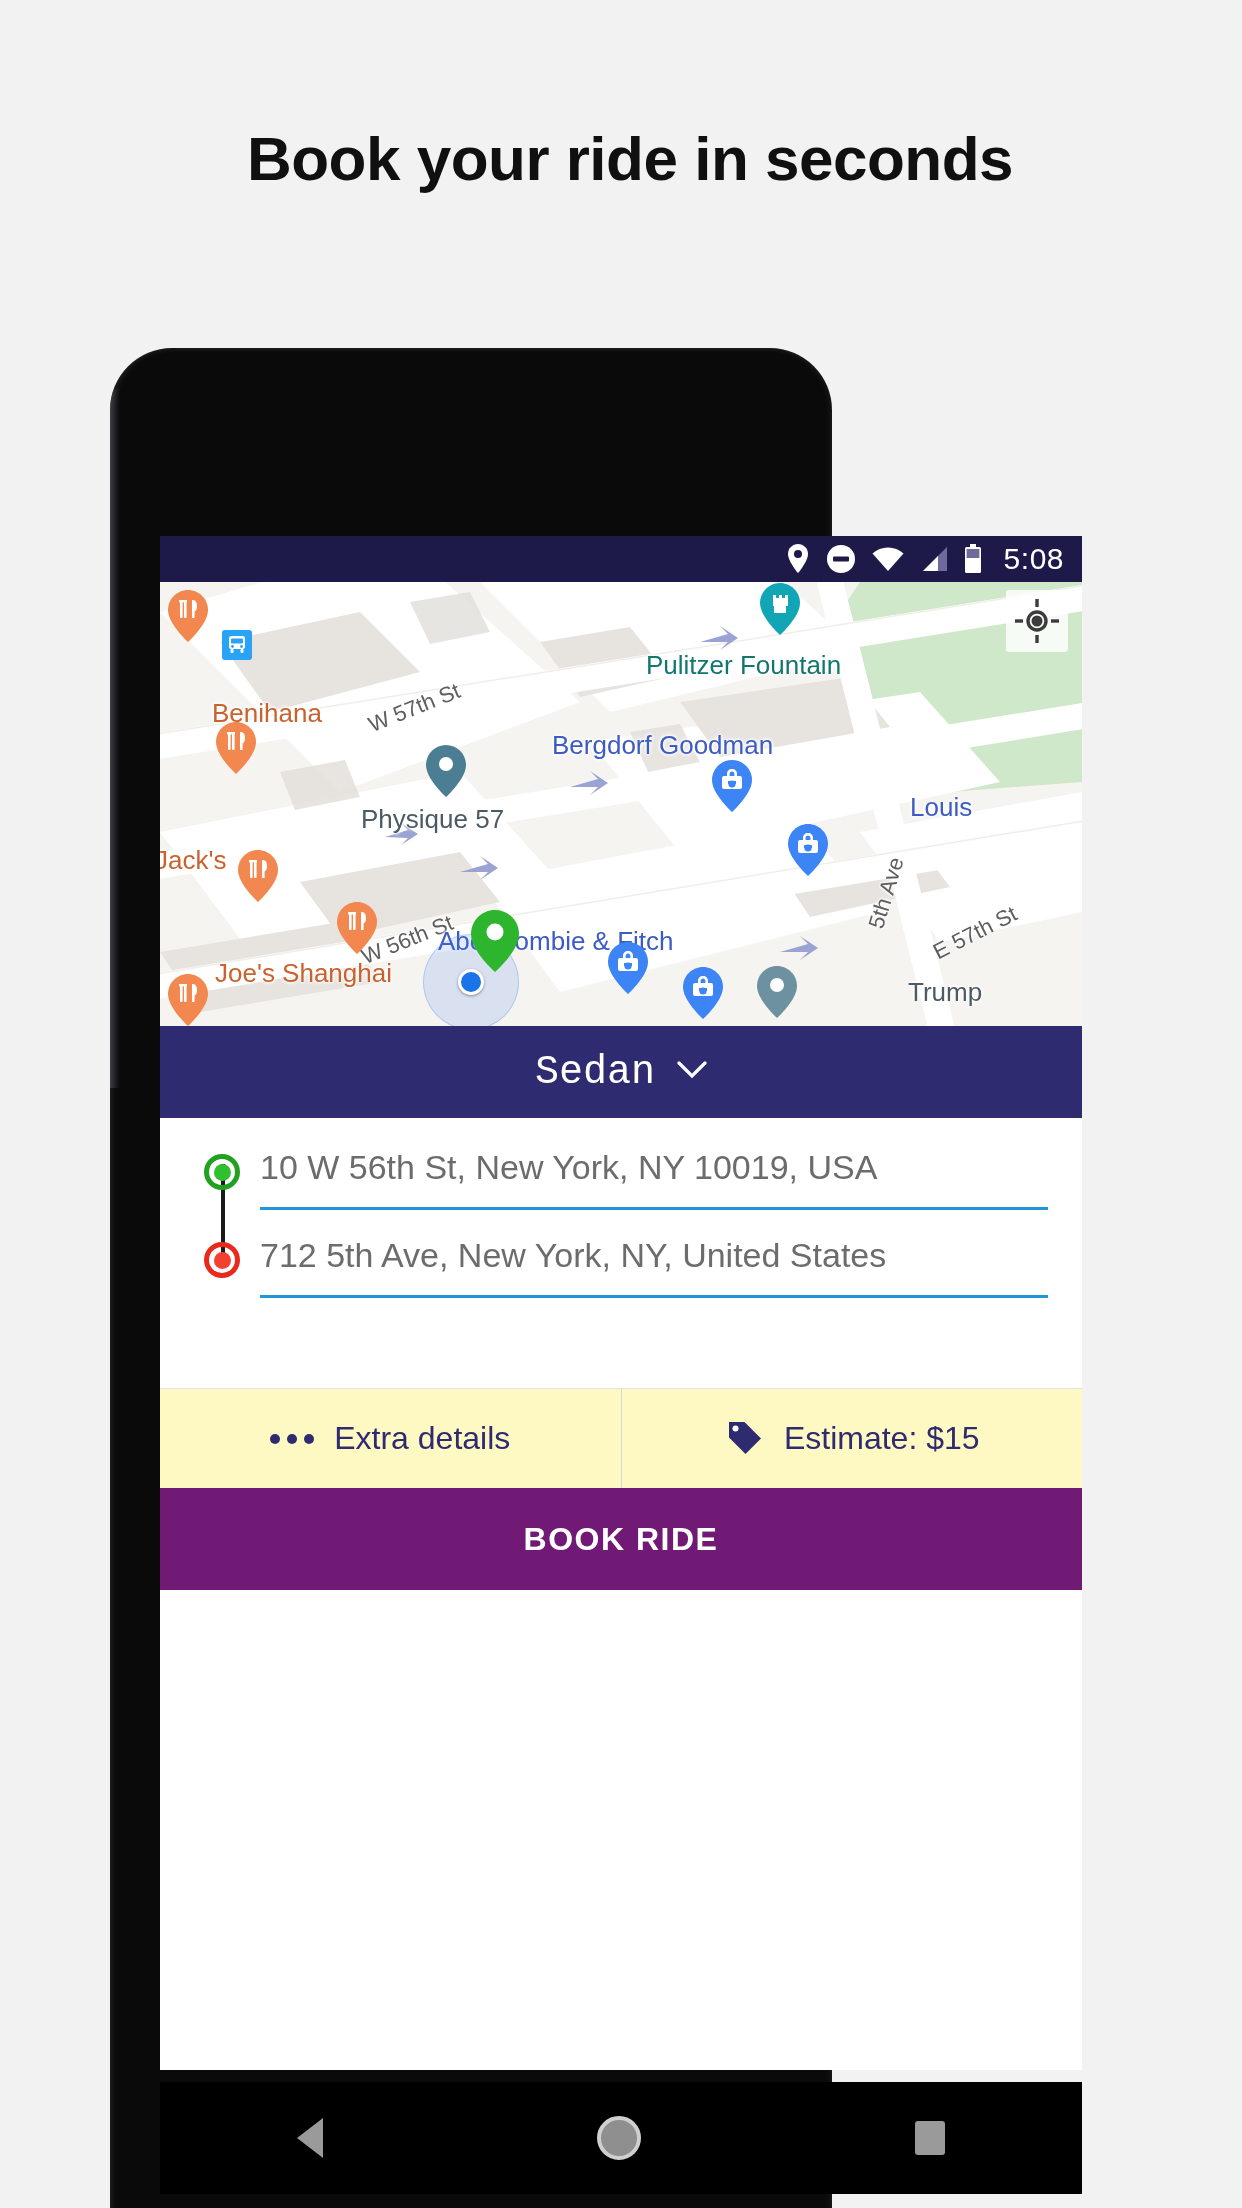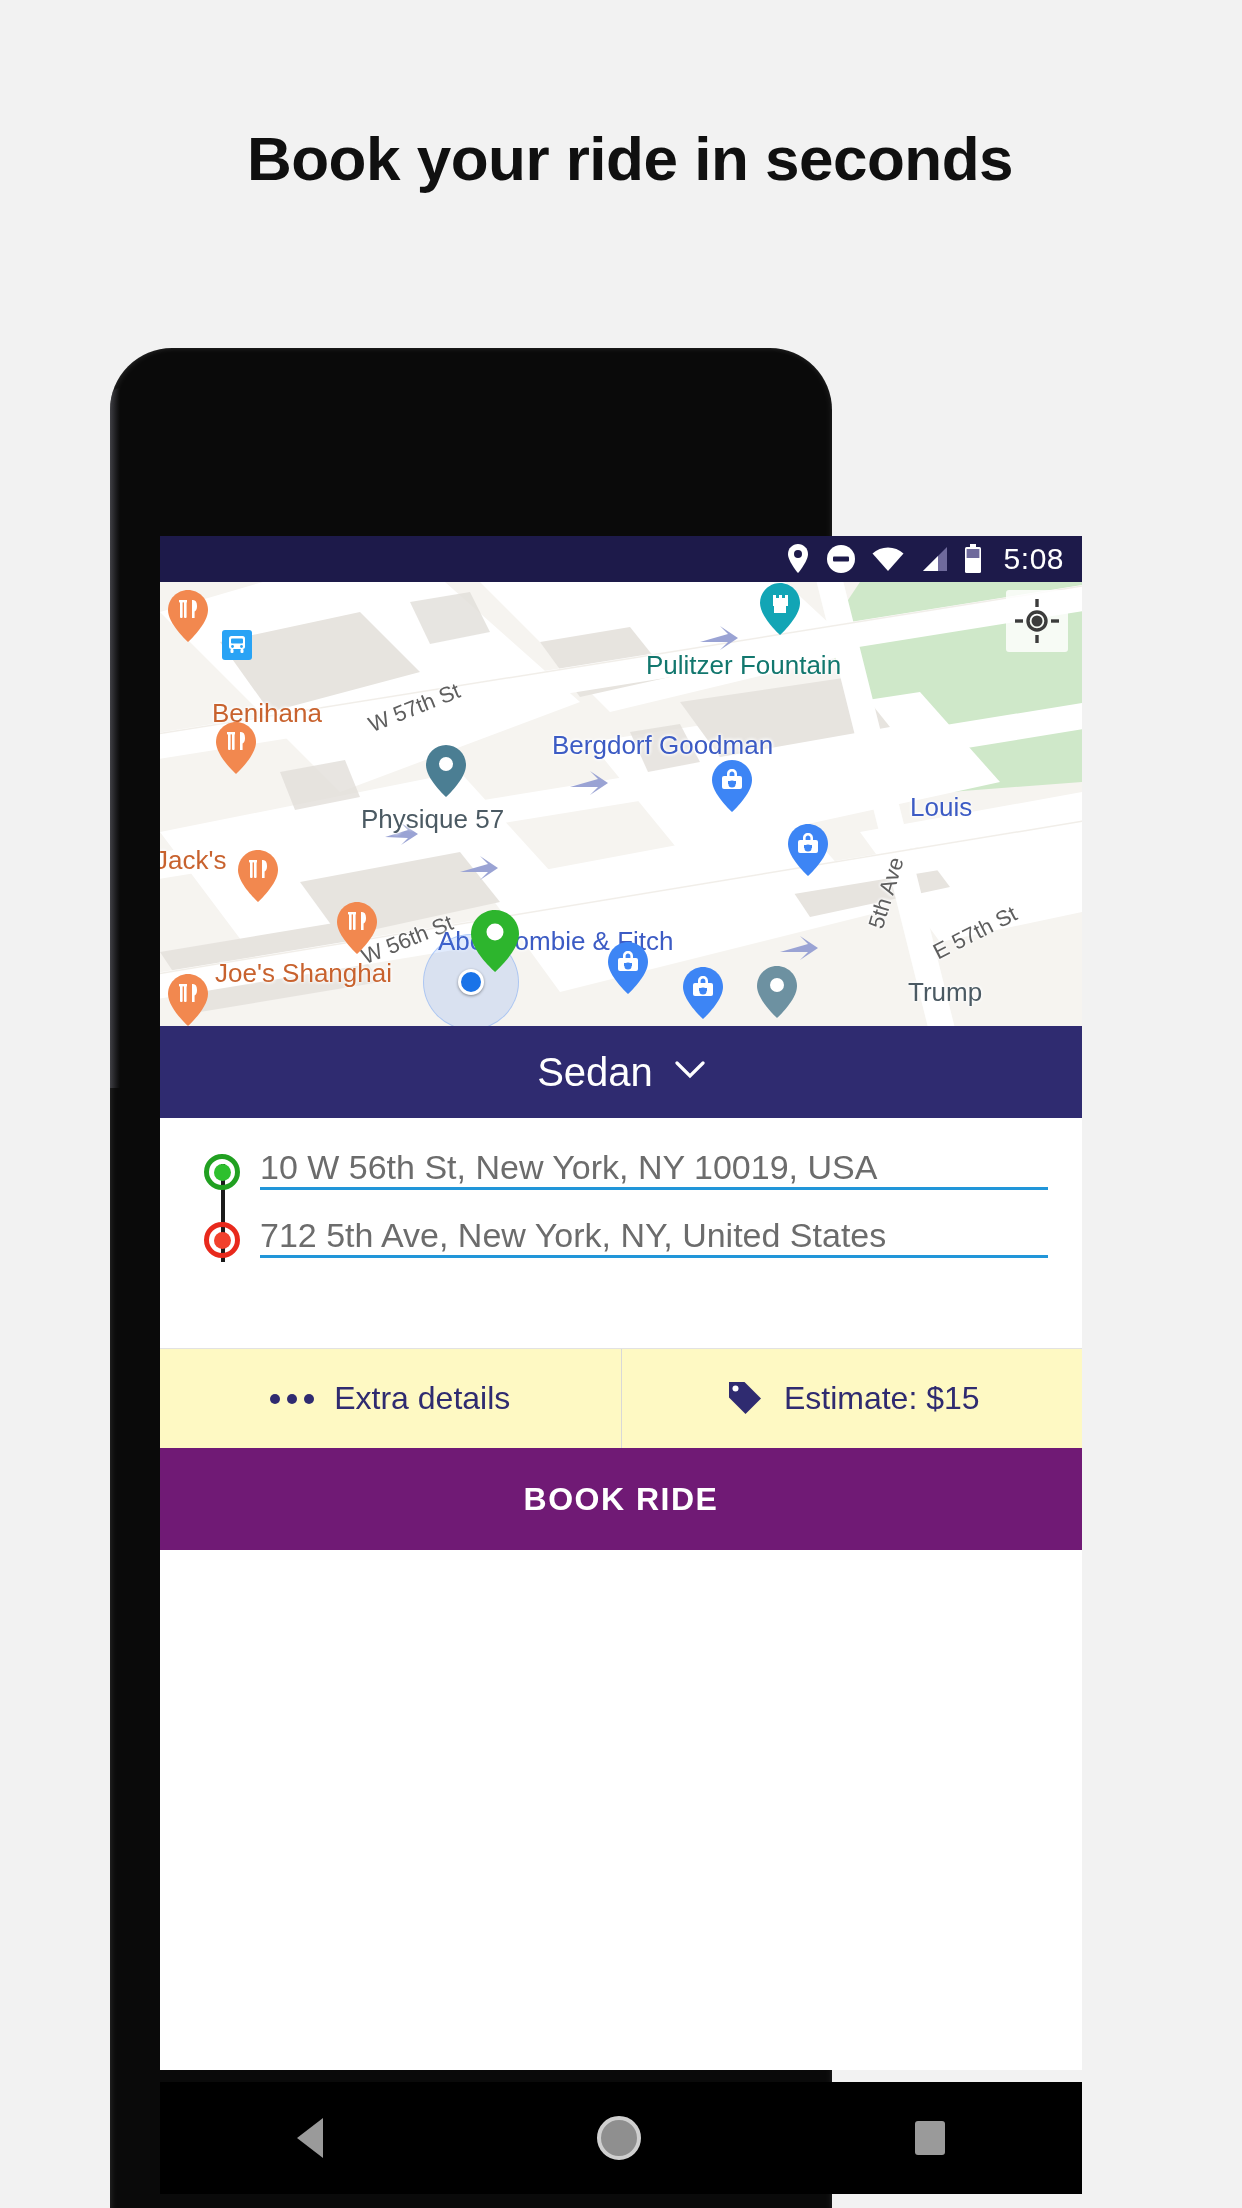--- a/index.html
+++ b/index.html
@@ -137,35 +137,35 @@
     background:#1a73e8; border:3px solid #fff;
     box-shadow:0 1px 3px rgba(0,0,0,.4);
     display:block;
   }
 
   
   .vehiclebar {
     height: 92px;
     background: #2f2b70;
     display:flex; align-items:center; justify-content:center;
-    gap: 22px; cursor:pointer;
+    gap: 22px; cursor:pointer;font-family:Liberation Mono, monospace;
   }
   .vehiclebar .vlabel { color:#fff; font-size: 40px; }
 
   
   .formcard { background:#fff; padding: 30px 0 12px 0; position:relative; }
   .field-row {
     display:flex; align-items:flex-start;
     padding: 0 34px;
     position: relative;
   }
   .field-icon { width: 56px; flex:0 0 56px; display:flex; justify-content:center; padding-top: 6px;}
   .field-body { flex:1; margin-left: 10px; }
   .field-text {
-    font-size: 34px; color:#6c6c6c; white-space:nowrap;
+    font-size: 34px; color:#6c6c6c; padding-bottom: 20px; white-space:nowrap;
   }
   .field-underline { height: 3px; background:#2196d9; }
   .row-gap { height: 26px; }
 
   .ring { width:36px; height:36px; border-radius:50%; display:flex; align-items:center; justify-content:center; }
   .ring.green { border:5px solid #21a021; }
   .ring.green i { width:17px; height:17px; border-radius:50%; background:#2ec02e; display:block;}
   .ring.red { border:5px solid #e8291c; }
   .ring.red i { width:17px; height:17px; border-radius:50%; background:#f2412d; display:block;}
   .connector {

